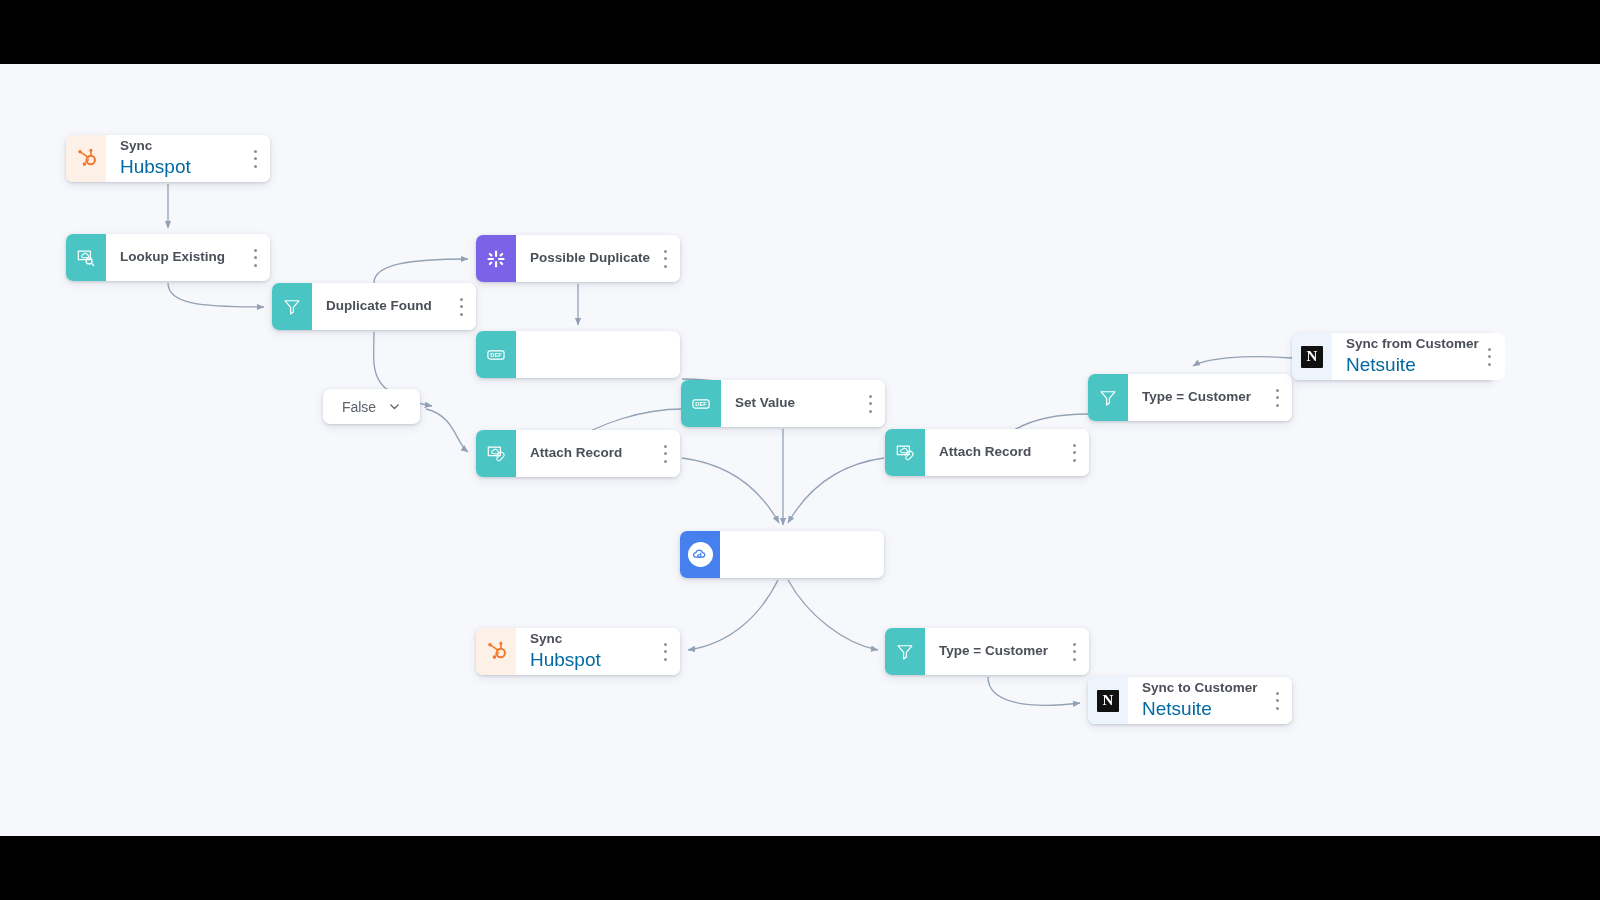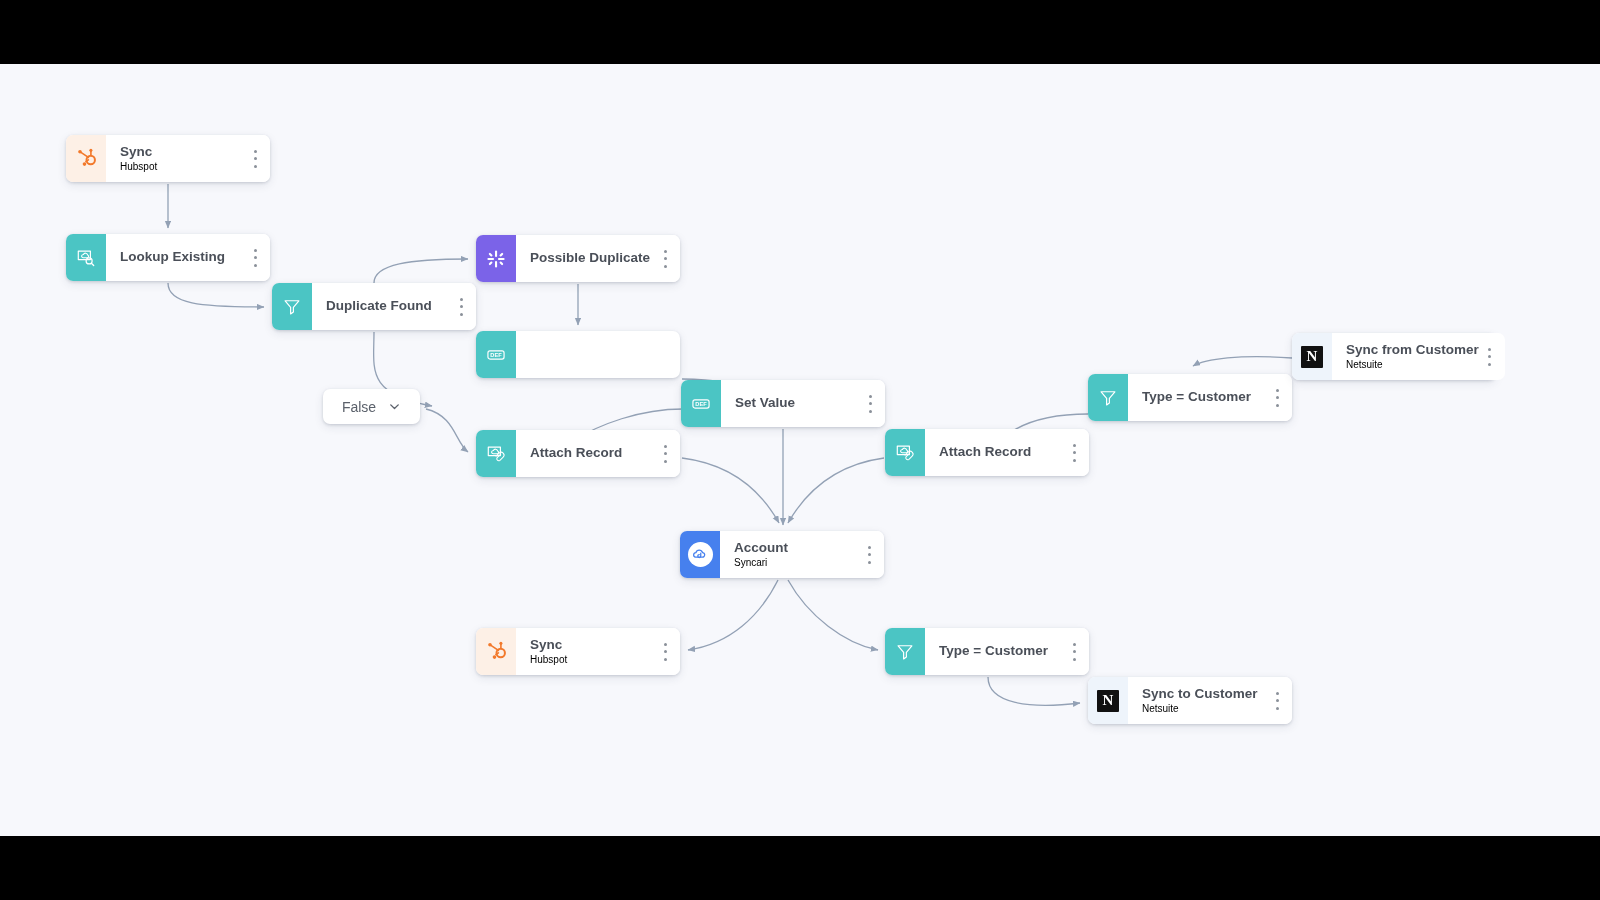--- a/index.html
+++ b/index.html
@@ -89,22 +89,22 @@
   }
 
   .title {
     font-size: 13.5px;
     color: #4a4f58;
     font-weight: 600;
     line-height: 1.25;
     white-space: nowrap;
   }
   .sub {
-    font-size: 10px;
-    color: #000000;
+    font-size: 19px;
+    color: #0369a1;
     line-height: 1.3;
     white-space: nowrap;
   }
 
   
   .kebab {
     position: absolute;
     right: 8px;
     top: 50%;
     transform: translateY(-50%);
@@ -370,29 +370,20 @@
         </div>
         <div class="node" style="left: 680px; top: 467px; width: 204px; height: 47px;">
           <div class="ico blue">
             <div style="width:25px;height:25px;background:#fff;border-radius:50%;display:flex;align-items:center;justify-content:center;">
               <svg class="glyph" viewBox="0 0 24 24" width="18" height="18">
                 <path d="M6.0 14.9a3.0 3.0 0 0 1 .5-5.95 4.6 4.6 0 0 1 8.8-.1 2.9 2.9 0 0 1 2.9 3 2.9 2.9 0 0 1-2.9 3z" fill="none" stroke="#4680ee" stroke-width="1.7" stroke-linejoin="round"></path>
                 <path d="M13.0 9.4v4.0a2.0 2.0 0 1 1-2.0-2.0" fill="none" stroke="#4680ee" stroke-width="1.7" stroke-linecap="round"></path>
               </svg>
             </div>
           </div>
-          <div class="body">
-            <div class="title">Account</div>
-            <div class="sub">Syncari</div>
-            <div class="kebab">
-              <i></i>
-              <i></i>
-              <i></i>
-            </div>
-          </div>
         </div>
         <div class="node" style="left: 476px; top: 564px; width: 204px; height: 47px;">
           <div class="ico peach">
             <svg class="glyph" viewBox="0 0 24 24" width="23" height="23">
               <g fill="none" stroke="#f2792b" stroke-width="1.7" stroke-linecap="round">
                 <path d="M16.6 4.2v4.4"></path>
                 <path d="M6.2 5.6 L14.0 10.9"></path>
                 <path d="M14.0 13.4 L11.4 15.2"></path>
               </g>
               <circle cx="5.2" cy="5.0" r="1.9" fill="#f2792b"></circle>

